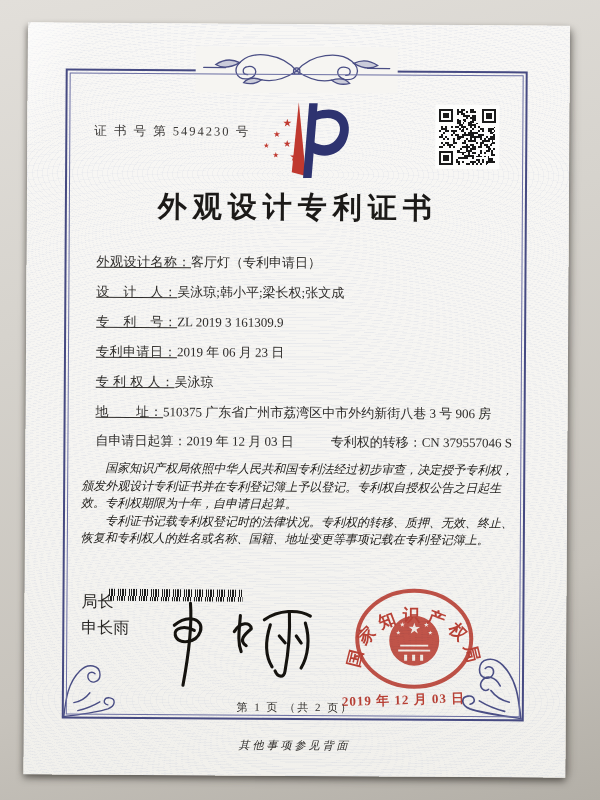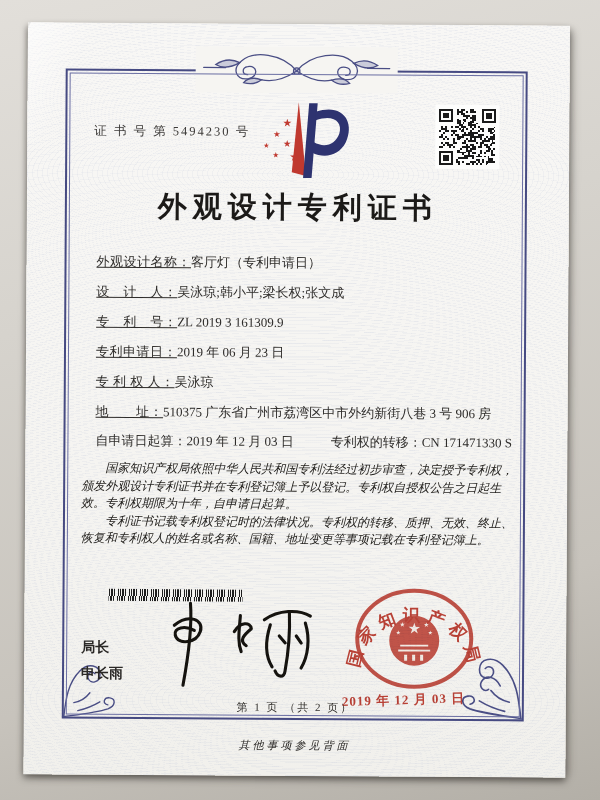--- a/index.html
+++ b/index.html
@@ -42,21 +42,21 @@
   .fields{position:absolute;left:70px;top:224px;width:420px;font-size:13px;color:#2e2c2a;}
   .field-row{height:30px;line-height:30px;white-space:nowrap;}
   .field-row .lab{letter-spacing:.5px;text-decoration:underline;}
   .grant-row{height:28px;line-height:28px;white-space:nowrap;}
   .grant-left{display:inline-block;width:232px;}
   .body-text{position:absolute;left:56px;top:437px;width:434px;color:#24221f;
     font-size:12px;line-height:17.5px;font-style:italic;}
   .body-text p{margin:0;text-indent:2em;}
   .barcode{position:absolute;left:84px;top:566px;width:134px;height:12px;
     background:repeating-linear-gradient(90deg,#1d1d1d 0 1px,transparent 1px 2px,#1d1d1d 2px 4px,transparent 4px 5px,#1d1d1d 5px 6px,transparent 6px 9px,#1d1d1d 9px 10px,transparent 10px 11px);}
-  .signer{position:absolute;left:57px;top:612px;font-size:14px;color:#2a2826;line-height:26px;font-weight:bold;}
+  .signer{position:absolute;left:57px;top:566px;font-size:16px;color:#2a2826;line-height:26px;}
   .signature{position:absolute;left:130px;top:572px;width:170px;height:100px;}
   .seal{position:absolute;left:308px;top:550px;width:164px;height:140px;mix-blend-mode:multiply;opacity:.93;}
   .seal-date{position:absolute;left:10px;top:116px;width:150px;font-size:13px;font-weight:bold;
     color:#bf372b;letter-spacing:1px;transform:rotate(-2deg);}
   .page-info{position:absolute;left:0;top:676px;width:100%;text-align:center;
     font-size:11px;letter-spacing:2px;color:#33312e;}
   .footer-note{position:absolute;left:0;top:714px;width:100%;text-align:center;
     font-size:11px;letter-spacing:3px;color:#2e2c2a;font-style:italic;}
 </style>
 </head>
@@ -422,21 +422,21 @@
       <span class="lab">专利申请日：</span><span>2019 年 06 月 23 日</span>
     </div>
     <div class="field-row">
       <span class="lab">专 利 权 人：</span><span>吴泳琼</span>
     </div>
     <div class="field-row">
       <span class="lab">地　　址：</span><span>510375 广东省广州市荔湾区中市外约新街八巷 3 号 906 房</span>
     </div>
     <div class="grant-row">
       <span class="grant-left"><span class="lab">自申请日起算：</span><span>2019 年 12 月 03 日</span></span>
-      <span><span class="lab">专利权的转移：</span><span>CN 171471330 S</span></span>
+      <span><span class="lab">专利权的转移：</span><span>CN 379557046 S</span></span>
     </div>
   </div>
 
   <div class="body-text">
     <p>国家知识产权局依照中华人民共和国专利法经过初步审查，决定授予专利权，颁发外观设计专利证书并在专利登记簿上予以登记。专利权自授权公告之日起生效。专利权期限为十年，自申请日起算。</p>
     <p>专利证书记载专利权登记时的法律状况。专利权的转移、质押、无效、终止、恢复和专利权人的姓名或名称、国籍、地址变更等事项记载在专利登记簿上。</p>
   </div>
 
   <div class="barcode"></div>
 

